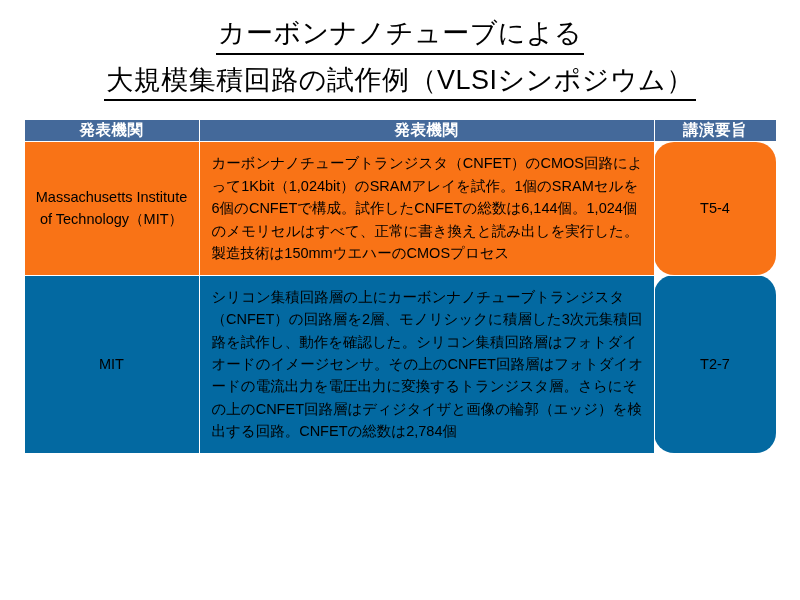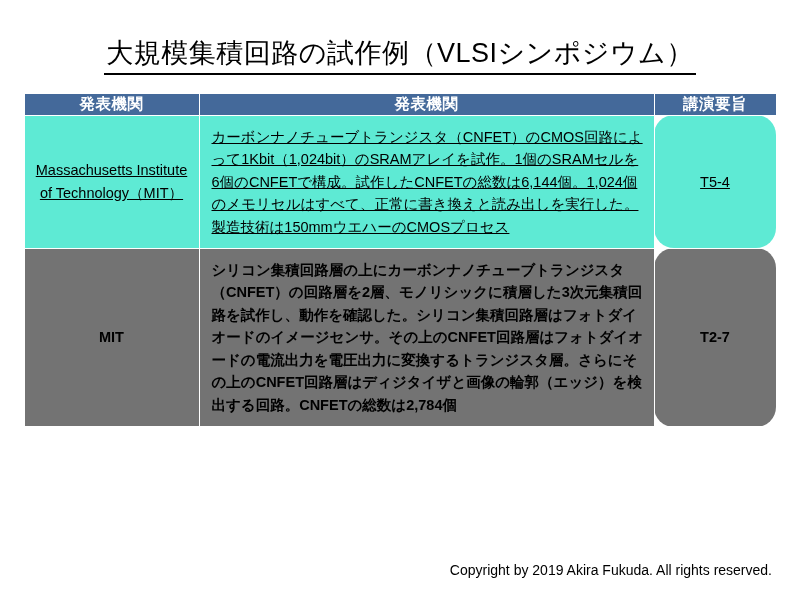--- a/index.html
+++ b/index.html
@@ -28,21 +28,21 @@
   .title-line {
     display: inline-block;
     font-size: 27px;
     line-height: 1.32;
     letter-spacing: 0.5px;
     border-bottom: 2px solid #000;
     padding: 0 2px 1px 2px;
     white-space: nowrap;
   }
   .title-line.line2 {
-    margin-top: 2px;
+    margin-top: 8px;
     font-size: 27px;
   }
   table.vlsi-table {
     border-collapse: collapse;
     width: 752px;
     margin: 18px auto 0 auto;
     table-layout: fixed;
   }
   table.vlsi-table th {
     background: #44699a;
@@ -53,22 +53,22 @@
     padding: 0 4px;
     border: 1px solid #ffffff;
     letter-spacing: 0.5px;
   }
   table.vlsi-table td {
     border: 1px solid #ffffff;
     vertical-align: middle;
     font-size: 14.5px;
     line-height: 1.55;
   }
-  .row-a td { background: #5eead4; text-decoration: underline; }
-  .row-b td { background: #737373; font-weight: bold; }
+  .row-a td { background: #f97316; }
+  .row-b td { background: #0369a1; }
   td.org {
     text-align: center;
     padding: 20px 6px;
     font-size: 14px;
     line-height: 1.5;
   }
   td.abstract {
     text-align: left;
     padding: 10px 10px 10px 12px;
   }
@@ -89,20 +89,21 @@
     color: #000;
     white-space: nowrap;
   }
 </style>
 </head>
 <body>
 
 <div class="slide">
 
   <div class="title-block">
+    <div class="title-line line1">カーボンナノチューブによる</div>
     <br>
     <div class="title-line line2">大規模集積回路の試作例（VLSIシンポジウム）</div>
   </div>
 
   <table class="vlsi-table">
     <colgroup>
       <col class="col-org">
       <col class="col-abs">
       <col class="col-num">
     </colgroup>
@@ -120,15 +121,14 @@
         <td class="num">T5-4</td>
       </tr>
       <tr class="row-b">
         <td class="org">MIT</td>
         <td class="abstract">シリコン集積回路層の上にカーボンナノチューブトランジスタ（CNFET）の回路層を2層、モノリシックに積層した3次元集積回路を試作し、動作を確認した。シリコン集積回路層はフォトダイオードのイメージセンサ。その上のCNFET回路層はフォトダイオードの電流出力を電圧出力に変換するトランジスタ層。さらにその上のCNFET回路層はディジタイザと画像の輪郭（エッジ）を検出する回路。CNFETの総数は2,784個</td>
         <td class="num">T2-7</td>
       </tr>
     </tbody>
   </table>
 
-  <div class="copyright">Copyright by 2019 Akira Fukuda.  All rights reserved.</div>
 
 </div>
 
 </body></html>

